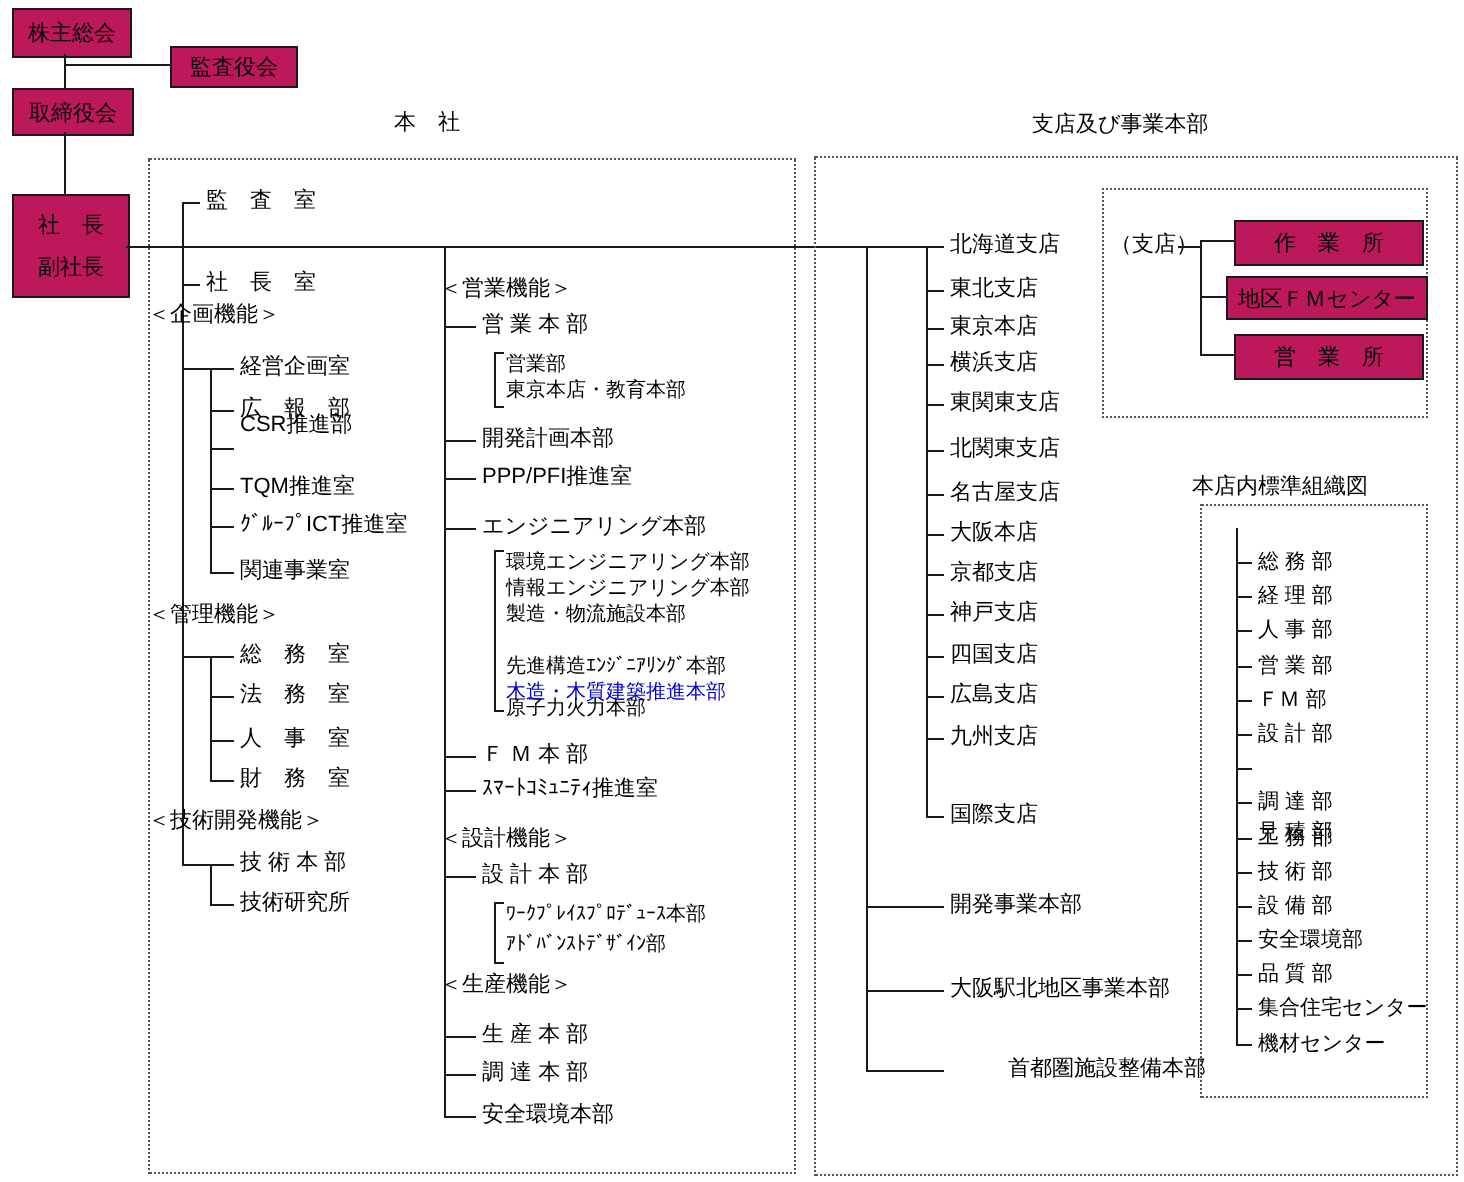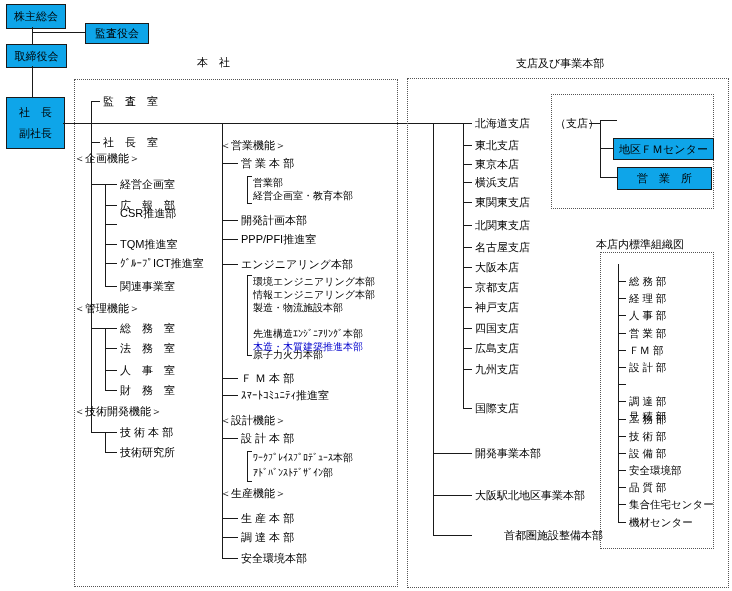--- a/index.html
+++ b/index.html
@@ -1,21 +1,21 @@
 <!DOCTYPE html>
 <html><head>
 <meta charset="utf-8">
 <style>
   html,body{margin:0;padding:0;background:#fff;}
   .canvas{position:relative;width:732px;height:591px;overflow:hidden;background:#fff;
           font-family:"Liberation Sans","DejaVu Sans",sans-serif;font-size:11px;color:#000;}
   .lbl{position:absolute;transform:translateY(-50%);white-space:nowrap;line-height:1;}
   .line{position:absolute;background:#1a1a1a;}
   .dotted{position:absolute;border:1px dotted #555;background:transparent;}
-  .box{position:absolute;border:1px solid #1a1a1a;background:#0ea5e9;display:flex;
+  .box{position:absolute;border:1px solid #1a1a1a;background:#be185d;display:flex;
        align-items:center;justify-content:center;text-align:center;}
   .vbox{flex-direction:column;justify-content:space-evenly;}
   .small{font-size:10px;}
   .hq{font-size:10.5px;}
   .bracket{position:absolute;width:4px;border-left:1px solid #1a1a1a;
            border-top:1px solid #1a1a1a;border-bottom:1px solid #1a1a1a;}
 </style>
 </head>
 <body>
 
@@ -46,20 +46,23 @@
   <div class="lbl" style="left:516px;top:63px">支店及び事業本部</div>
   <div class="dotted" style="left:407px;top:78px;width:320px;height:508px"></div>
 
   <div class="dotted" style="left:551px;top:94px;width:161px;height:113px"></div>
   <div class="lbl" style="left:555px;top:123px">（支店）</div>
   <div class="line" style="left:589px;top:123px;width:11px;height:1px"></div>
   <div class="line" style="left:600px;top:120px;width:1px;height:58px"></div>
   <div class="line" style="left:600px;top:120px;width:17px;height:1px"></div>
   <div class="line" style="left:600px;top:148px;width:13px;height:1px"></div>
   <div class="line" style="left:600px;top:177px;width:17px;height:1px"></div>
+  <div class="box" style="left:617px;top:110px;width:93px;height:21px">
+    <span>作　業　所</span>
+  </div>
   <div class="box" style="left:613px;top:138px;width:99px;height:20px">
     <span>地区ＦＭセンター</span>
   </div>
   <div class="box" style="left:617px;top:167px;width:93px;height:21px">
     <span>営　業　所</span>
   </div>
 
   <div class="lbl" style="left:596px;top:244px">本店内標準組織図</div>
   <div class="dotted" style="left:600px;top:252px;width:112px;height:295px"></div>
 
@@ -98,21 +101,21 @@
       <div class="line" style="left: 105px; top: 432px; width: 1px; height: 20px;"></div>
       <div class="lbl" style="left: 120px; top: 432px;">技 術 本 部</div>
       <div class="line" style="left: 105px; top: 452px; width: 12px; height: 1px;"></div>
       <div class="lbl" style="left: 120px; top: 452px;">技術研究所</div>
       <div class="line" style="left: 222px; top: 123px; width: 1px; height: 435px;"></div>
       <div class="lbl" style="left: 220px; top: 145px;">＜営業機能＞</div>
       <div class="line" style="left: 222px; top: 163px; width: 16px; height: 1px;"></div>
       <div class="lbl" style="left: 241px; top: 163px;">営 業 本 部</div>
       <div class="bracket" style="left: 247px; top: 176px; height: 26px;"></div>
       <div class="lbl small" style="left: 253px; top: 183px;">営業部</div>
-      <div class="lbl small" style="left: 253px; top: 196px;">経営企画室・教育本部</div>
+      <div class="lbl small" style="left: 253px; top: 196px;">東京本店・教育本部</div>
       <div class="line" style="left: 222px; top: 220px; width: 16px; height: 1px;"></div>
       <div class="lbl" style="left: 241px; top: 220px;">開発計画本部</div>
       <div class="line" style="left: 222px; top: 239px; width: 16px; height: 1px;"></div>
       <div class="lbl" style="left: 241px; top: 239px;">PPP/PFI推進室</div>
       <div class="line" style="left: 222px; top: 264px; width: 16px; height: 1px;"></div>
       <div class="lbl" style="left: 241px; top: 264px;">エンジニアリング本部</div>
       <div class="bracket" style="left: 247px; top: 275px; height: 79px;"></div>
       <div class="lbl small" style="left: 253px; top: 282px;">環境エンジニアリング本部</div>
       <div class="lbl small" style="left: 253px; top: 295px;">情報エンジニアリング本部</div>
       <div class="lbl small" style="left: 253px; top: 308px;">製造・物流施設本部</div>

